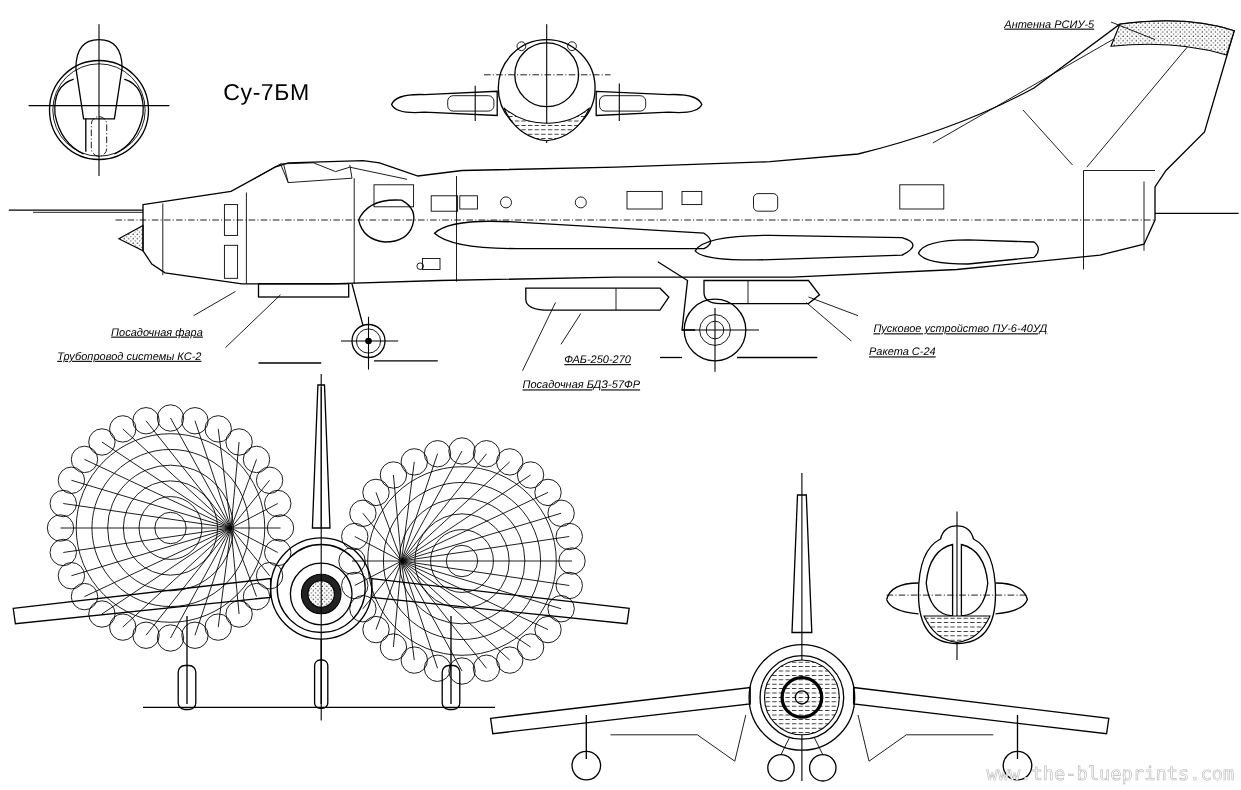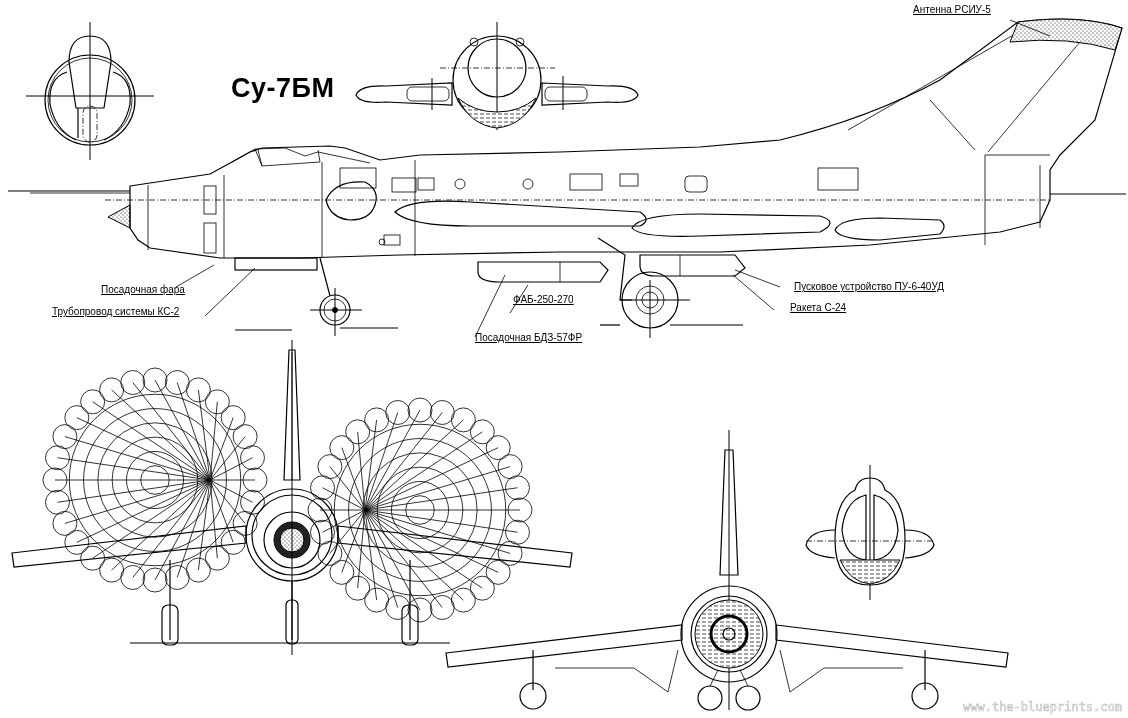--- a/index.html
+++ b/index.html
@@ -6,25 +6,25 @@
   body { width: 1128px; height: 718px; position: relative; overflow: hidden;
          font-family: "Liberation Sans", sans-serif; color: #000; }
   svg.drawing { position: absolute; left: 0; top: 0; width: 1128px; height: 718px; }
   .ln { fill: none; stroke: #000; stroke-width: 1.2; }
   .thin { fill: none; stroke: #000; stroke-width: 0.8; }
   .axis { fill: none; stroke: #000; stroke-width: 1; }
   .dash { fill: none; stroke: #000; stroke-width: 0.8; stroke-dasharray: 6 2 1 2; }
   .solid { fill: #000; stroke: #000; }
   .dots { fill: url(#stipple); stroke: #000; stroke-width: 1; }
   .hatch { fill: url(#hatchH); stroke: #000; stroke-width: 1; }
-  .title { position: absolute; left: 203px; top: 73px; font-weight: bold; font-size: 27px;
-           letter-spacing: 0.5px; font-family: "Liberation Sans", sans-serif; margin-left: 28px; }
-  .label { position: absolute; font-size: 10px; text-decoration: underline;
-           font-family: "Liberation Sans", sans-serif; white-space: nowrap; }
-  .watermark { position: absolute; right: 6px; bottom: 4px; font-size: 12px; color: #fff;
+  .title { position: absolute; left: 203px; top: 73px; font-weight: normal; font-size: 21px;
+           letter-spacing: 0.5px; font-family: "Liberation Sans", sans-serif; }
+  .label { position: absolute; font-size: 10px; font-style: italic; text-decoration: underline;
+           font-family: "Liberation Sans", sans-serif; white-space: nowrap; margin-top: 13px; }
+  .watermark { position: absolute; right: 6px; bottom: 4px; font-size: 17px; color: #fff;
                -webkit-text-stroke: 0.6px #bbb; font-family: "DejaVu Sans Mono", monospace; }
 </style>
 </head>
 <body>
 
 <svg class="drawing" viewBox="0 0 1128 718" xmlns="http://www.w3.org/2000/svg">
   <defs>
     <pattern id="stipple" width="4" height="4" patternUnits="userSpaceOnUse">
       <rect width="4" height="4" fill="#fff"></rect>
       <circle cx="1" cy="1" r="0.6" fill="#000"></circle>
@@ -337,18 +337,18 @@
     <line class="dash" x1="806" y1="541" x2="934" y2="541"></line>
     <path class="hatch" d="M840 560 Q850 582 870 584 Q890 582 900 560 Z"></path>
   </g>
 </svg>
 
 <div class="title">Су-7БМ</div>
 
 <div class="label" style="left:913px; top:4px;">Антенна РСИУ-5</div>
 <div class="label" style="left:101px; top:284px;">Посадочная фара</div>
 <div class="label" style="left:52px; top:306px;">Трубопровод системы КС-2</div>
-<div class="label" style="left:513px; top:294px;text-align:center;">ФАБ-250-270</div>
+<div class="label" style="left:513px; top:309px;text-align:center;">ФАБ-250-270</div>
 <div class="label" style="left:475px; top:332px;">Посадочная БДЗ-57ФР</div>
 <div class="label" style="left:794px; top:281px;">Пусковое устройство ПУ-6-40УД</div>
 <div class="label" style="left:790px; top:302px;">Ракета С-24</div>
 
 <div class="watermark">www.the-blueprints.com</div>
 
 </body></html>

